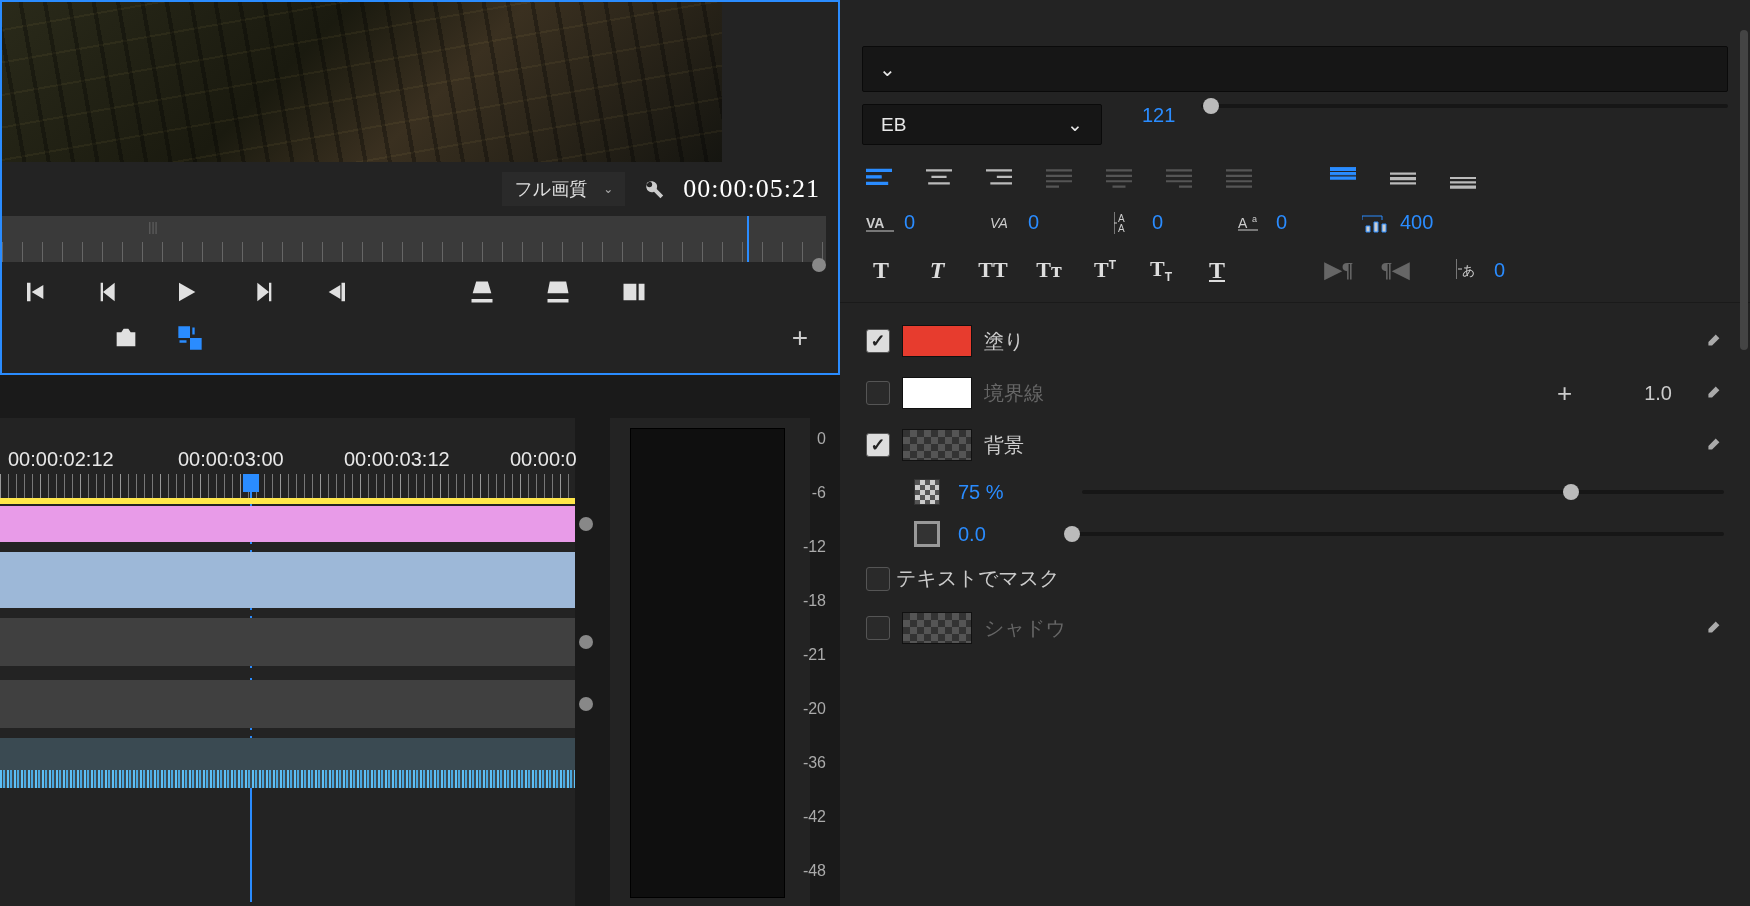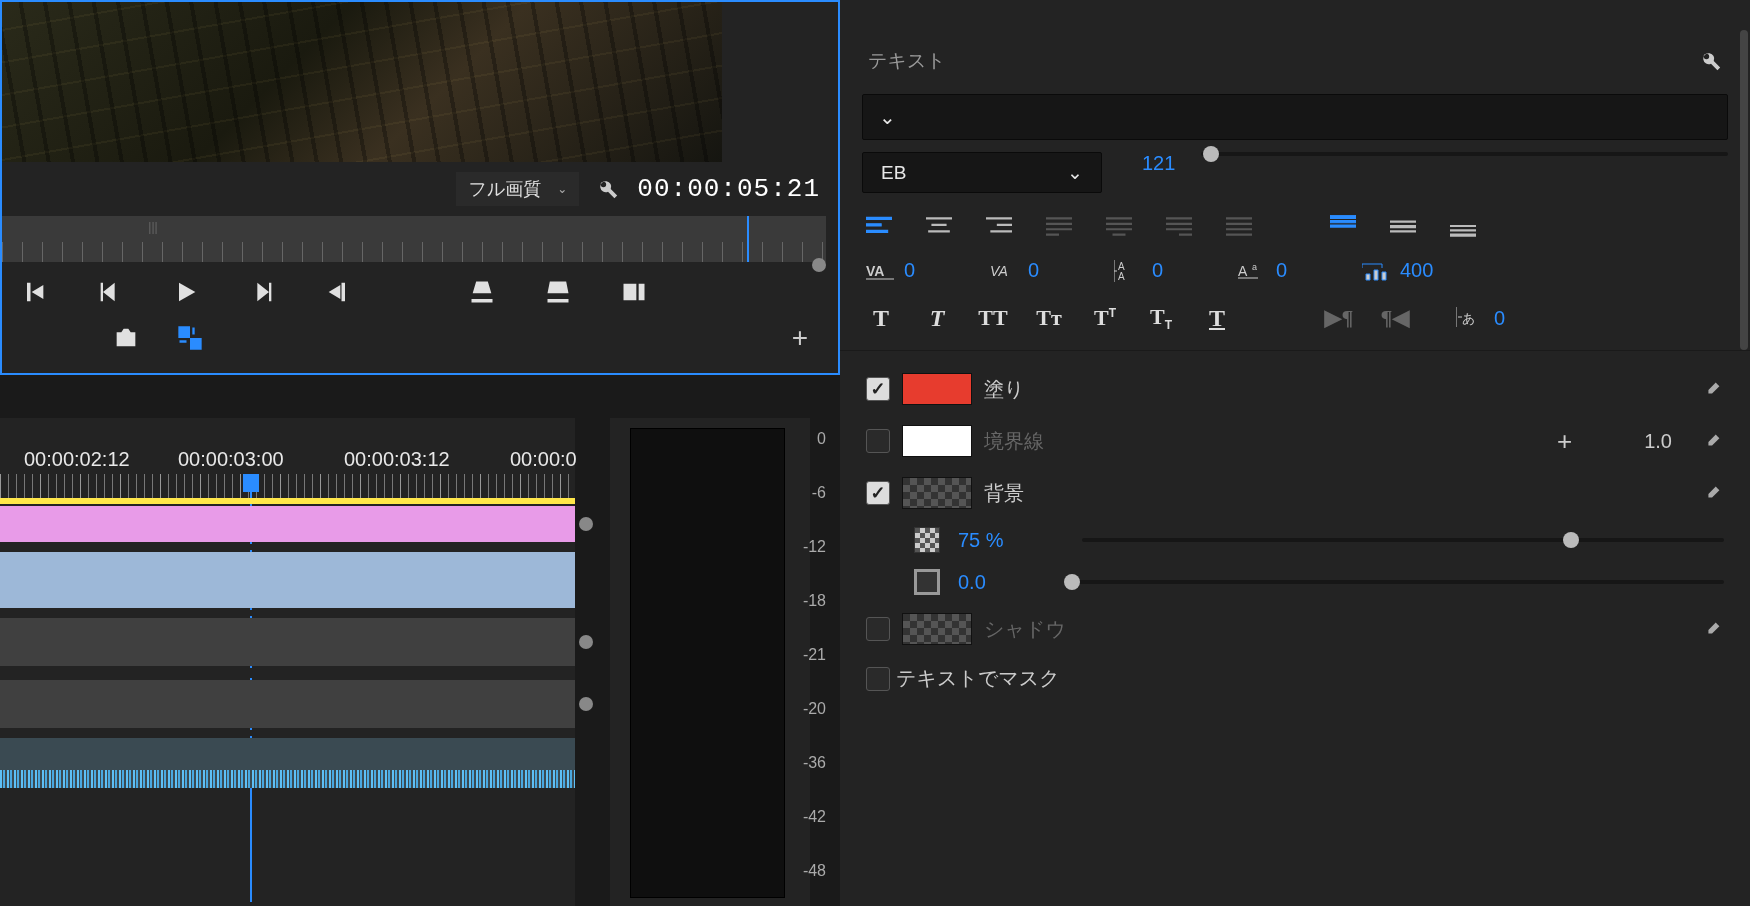--- a/index.html
+++ b/index.html
@@ -4,21 +4,21 @@
 <style>
 *{margin:0;padding:0;box-sizing:border-box;font-family:"Hiragino Sans","Yu Gothic",sans-serif;-webkit-font-smoothing:antialiased}
 body{background:#1a1a1a;color:#ccc;overflow:hidden;width:1750px;height:906px;font-size:16px;position:relative}
 .monitor-panel{position:absolute;left:0;top:0;width:840px;height:375px;background:#232323;border:2px solid #2a8cff}
 .video-area{width:720px;height:160px;background:linear-gradient(135deg,#2a2a1a 0%,#1a1a0f 40%,#3a3020 60%,#151510 100%);position:relative;overflow:hidden}
 .video-area::before{content:"";position:absolute;inset:0;background:repeating-linear-gradient(80deg,transparent 0 20px,rgba(0,0,0,.3) 20px 24px),repeating-linear-gradient(-10deg,transparent 0 30px,rgba(255,220,120,.05) 30px 32px)}
 .monitor-controls{display:flex;align-items:center;justify-content:flex-end;padding:10px 18px;gap:18px}
 .dropdown{background:#2a2a2a;border:none;color:#e0e0e0;padding:5px 12px;font-size:18px;display:flex;align-items:center;gap:16px}
 .dropdown .chev{font-size:12px;color:#aaa}
 .wrench{width:22px;height:22px;fill:#ccc}
-.tc{font-size:26px;color:#fff;letter-spacing:1px;font-family:Liberation Mono, monospace}
+.tc{font-size:26px;color:#fff;letter-spacing:1px;font-family:Liberation Serif, serif}
 .timeline-ruler{height:46px;background:#3a3a3a;position:relative;margin:0 12px 0 0}
 .timeline-ruler .playhead{position:absolute;left:745px;top:0;width:2px;height:46px;background:#2a8cff}
 .timeline-ruler .ticks{position:absolute;left:0;right:0;bottom:0;height:20px;background:repeating-linear-gradient(90deg,#666 0 1px,transparent 1px 20px)}
 .timeline-ruler .end-marker{position:absolute;right:0;bottom:-10px;width:14px;height:14px;border-radius:50%;background:#888}
 .timeline-ruler .mark{position:absolute;top:4px;left:136px;width:30px;text-align:center;color:#666;font-size:12px}
 .transport{display:flex;align-items:center;gap:48px;padding:16px 18px}
 .transport .icon{width:28px;height:28px;fill:#e0e0e0;cursor:pointer}
 .transport .spacer{flex:1}
 .row2{display:flex;align-items:center;gap:36px;padding:0 18px 8px 110px}
 .row2 .icon{width:28px;height:28px;fill:#e0e0e0;cursor:pointer}
@@ -144,21 +144,21 @@
         <path d="M3 3h8v8H3zM13 13h8v8h-8zM3 15h6M15 3v6" stroke="#2a8cff" stroke-width="2" fill="none"></path>
         <rect x="3" y="3" width="8" height="8"></rect>
         <rect x="13" y="13" width="8" height="8"></rect>
       </svg>
     <span class="plus">+</span>
   </div>
 </div>
 
 <div class="timeline-panel">
   <div class="tl-ruler">
-    <span class="time" style="left:24px">00:00:02:12</span>
+    <span class="time" style="left:8px">00:00:02:12</span>
     <span class="time" style="left:178px">00:00:03:00</span>
     <span class="time" style="left:344px">00:00:03:12</span>
     <span class="time" style="left:510px">00:00:0</span>
     <div class="ticks"></div>
     <div class="ph"></div>
   </div>
   <div class="track yellow" style="height:6px"></div>
   <div class="track pink">
       <div class="handle"></div>
     </div>
@@ -189,26 +189,20 @@
     <div>-21</div>
     <div>-20</div>
   <div>-36</div>
     <div>-42</div>
     <div>-48</div>
 </div>
 
 <div class="right-panel">
   <div class="sc-right"></div>
   <div class="scroll">
-    <div class="section-hdr">
-      <span>テキスト</span>
-      <svg class="wrench" viewBox="0 0 24 24">
-          <path d="M22 19l-7-7a6 6 0 10-3 3l7 7 3-3zM7 4a3 3 0 110 6 3 3 0 010-6z"></path>
-        </svg>
-    </div>
     <div class="font-select">
       <span class="chev">⌄</span>
     </div>
     <div class="style-row">
       <div class="style-select">
         <span>EB</span>
         <span class="chev">⌄</span>
       </div>
       <span class="blue-val" style="margin-left:22px">121</span>
       <div class="slider">
@@ -349,27 +343,27 @@
     </div>
 
     <div class="opacity-row">
       <div class="box-ico"></div>
       <span class="blue-val">0.0</span>
       <div class="slider" style="margin-left:60px">
           <div class="thumb" style="left:0"></div>
         </div>
     </div>
 
+    <div class="appearance-row" style="padding-left:4px">
+      <div class="checkbox"></div>
+      <span class="label" style="margin-left:-6px">テキストでマスク</span>
+    </div>
+
     <div class="appearance-row">
       <div class="checkbox"></div>
       <div class="swatch checker"></div>
       <span class="label dim">シャドウ</span>
       <svg class="eyedrop" viewBox="0 0 24 24">
           <path d="M20 4l-3 3-2-2-8 8v4h4l8-8-2-2 3-3z"></path>
         </svg>
     </div>
-
-    <div class="appearance-row" style="padding-left:4px">
-      <div class="checkbox"></div>
-      <span class="label" style="margin-left:-6px">テキストでマスク</span>
-    </div>
   </div>
 </div>
 
 </body></html>

